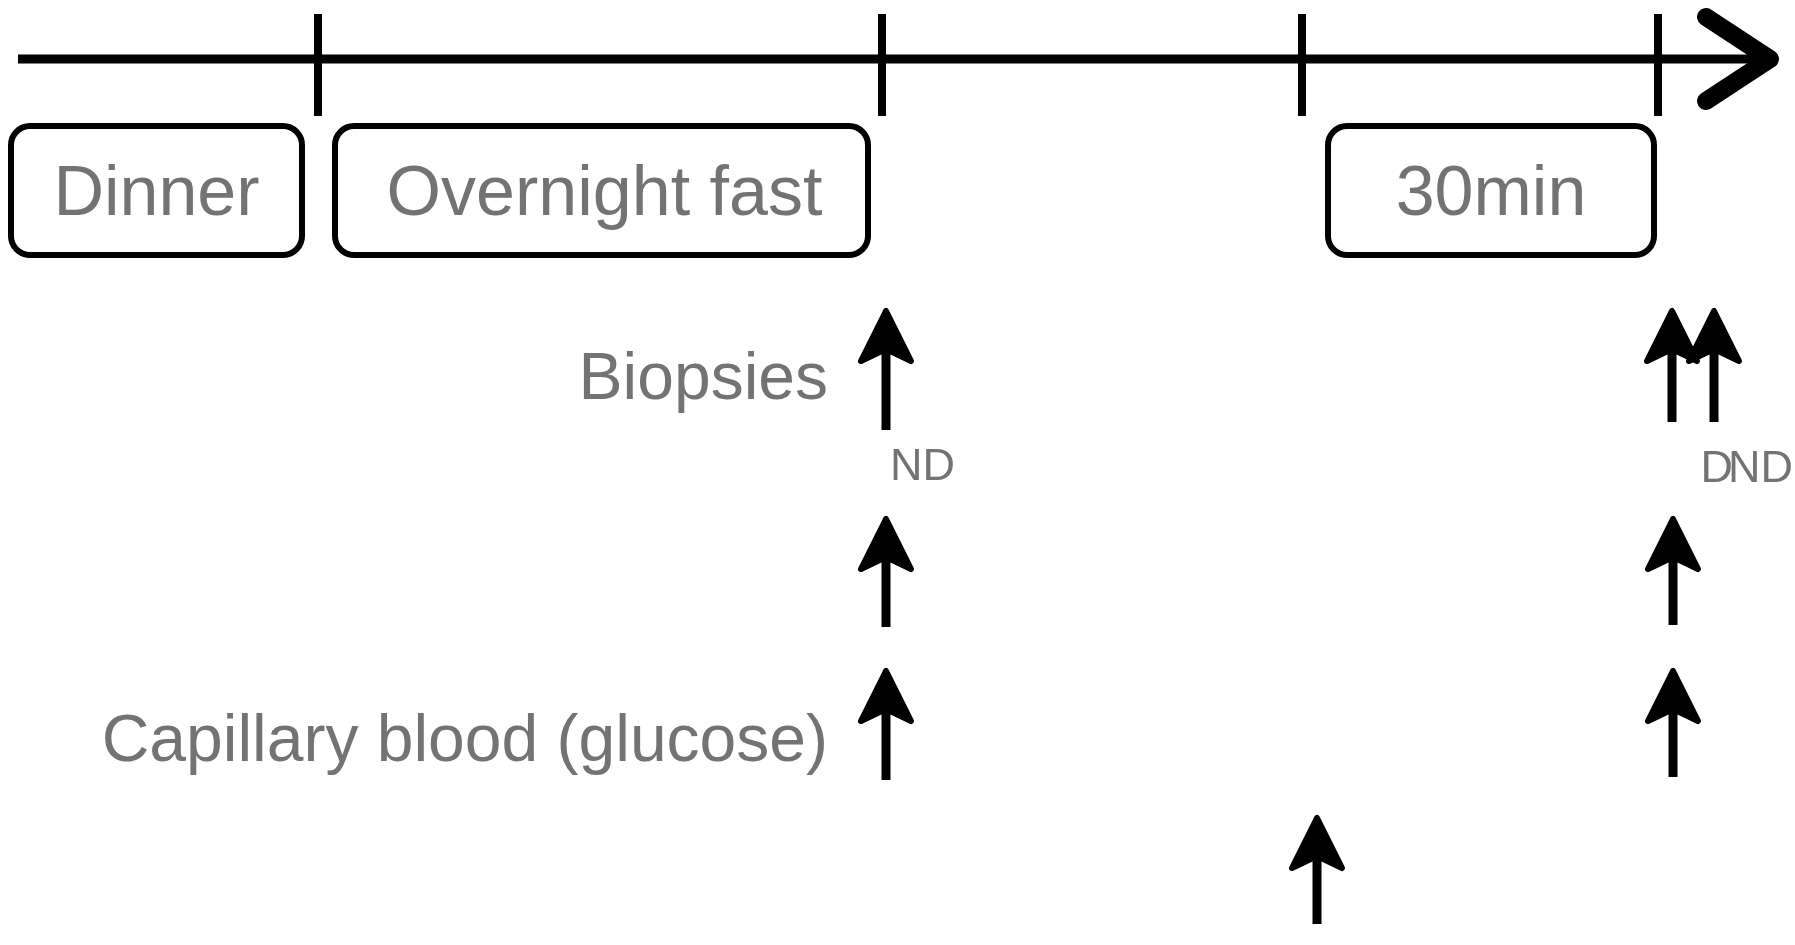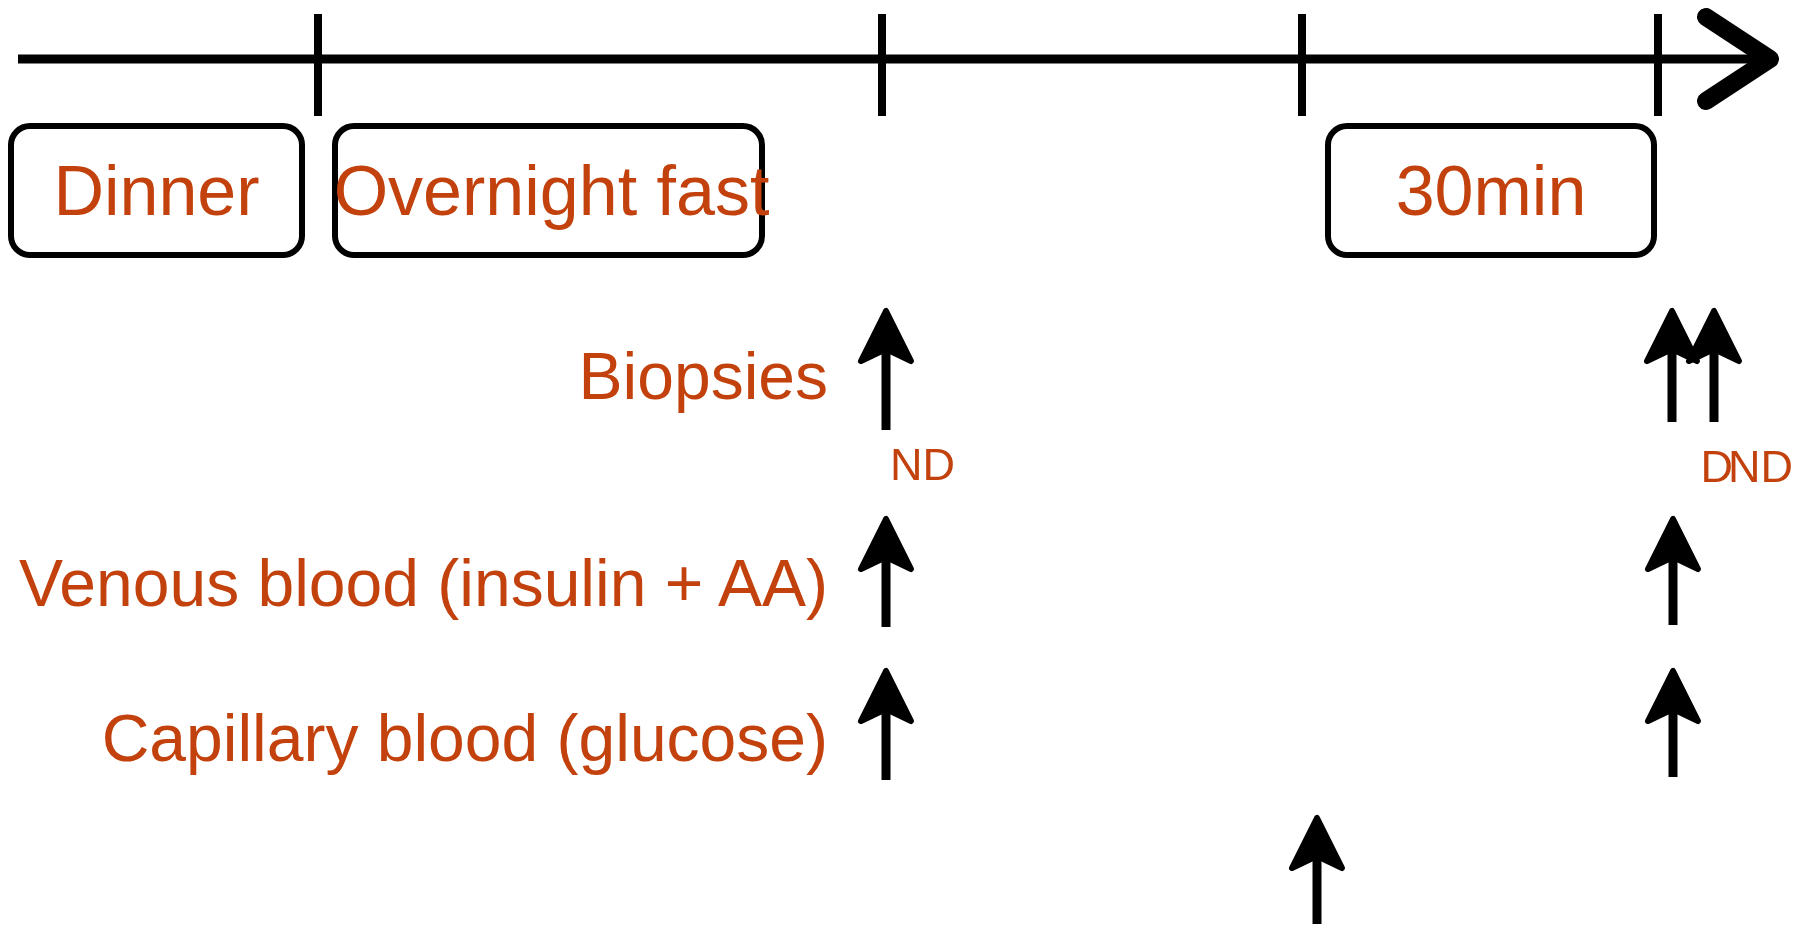--- a/index.html
+++ b/index.html
@@ -1,21 +1,21 @@
 <!DOCTYPE html>
 <html><head>
 <meta charset="utf-8">
 <style>
   html, body { margin: 0; padding: 0; background: #ffffff; }
   .canvas {
     position: relative;
     width: 1795px;
     height: 945px;
     background: #ffffff;
-    color: #c2410c;
+    color: #737373;
     font-family: "Liberation Sans", "DejaVu Sans", sans-serif;
     overflow: hidden;
   }
   svg.overlay {
     position: absolute;
     left: 0; top: 0;
     width: 1795px; height: 945px;
   }
   .phase-box {
     position: absolute;
@@ -26,21 +26,21 @@
     border-radius: 22px;
     background: #ffffff;
     display: flex;
     align-items: center;
     justify-content: center;
     font-size: 70px;
     line-height: 1;
     white-space: nowrap;
   }
   .box-dinner    { left: 8px;    width: 297px; }
-  .box-fast      { left: 332px;  width: 433px; padding-left: 6px; }
+  .box-fast      { left: 332px;  width: 539px; padding-left: 6px; }
   .box-exercise  { left: 924px;  width: 357px; }
   .box-30min     { left: 1325px; width: 332px; }
 
   .row-label {
     position: absolute;
     left: 16px;
     width: 812px;
     text-align: right;
     font-size: 66px;
     line-height: 58px;
@@ -114,20 +114,19 @@
       <line x1="1317" y1="852" x2="1317" y2="924" stroke="#000000" stroke-width="9"></line>
       <polygon points="1317,818 1292,868 1317,856 1342,868" fill="#000000" stroke="#000000" stroke-width="6" stroke-linejoin="round"></polygon>
     </g>
   </svg>
 
   <div class="phase-box box-dinner">Dinner</div>
   <div class="phase-box box-fast">Overnight fast</div>
   <div class="phase-box box-30min">30min</div>
 
   <div class="row-label row-biopsies">Biopsies</div>
-  <div class="row-label row-venous">Venous blood (insulin + AA)</div>
   <div class="row-label row-capillary">Capillary blood (glucose)</div>
 
   <div class="annot annot-nd-left">ND</div>
   <div class="annot annot-d-right">D</div>
   <div class="annot annot-nd-right">ND</div>
 
 </div>
 
 </body></html>

